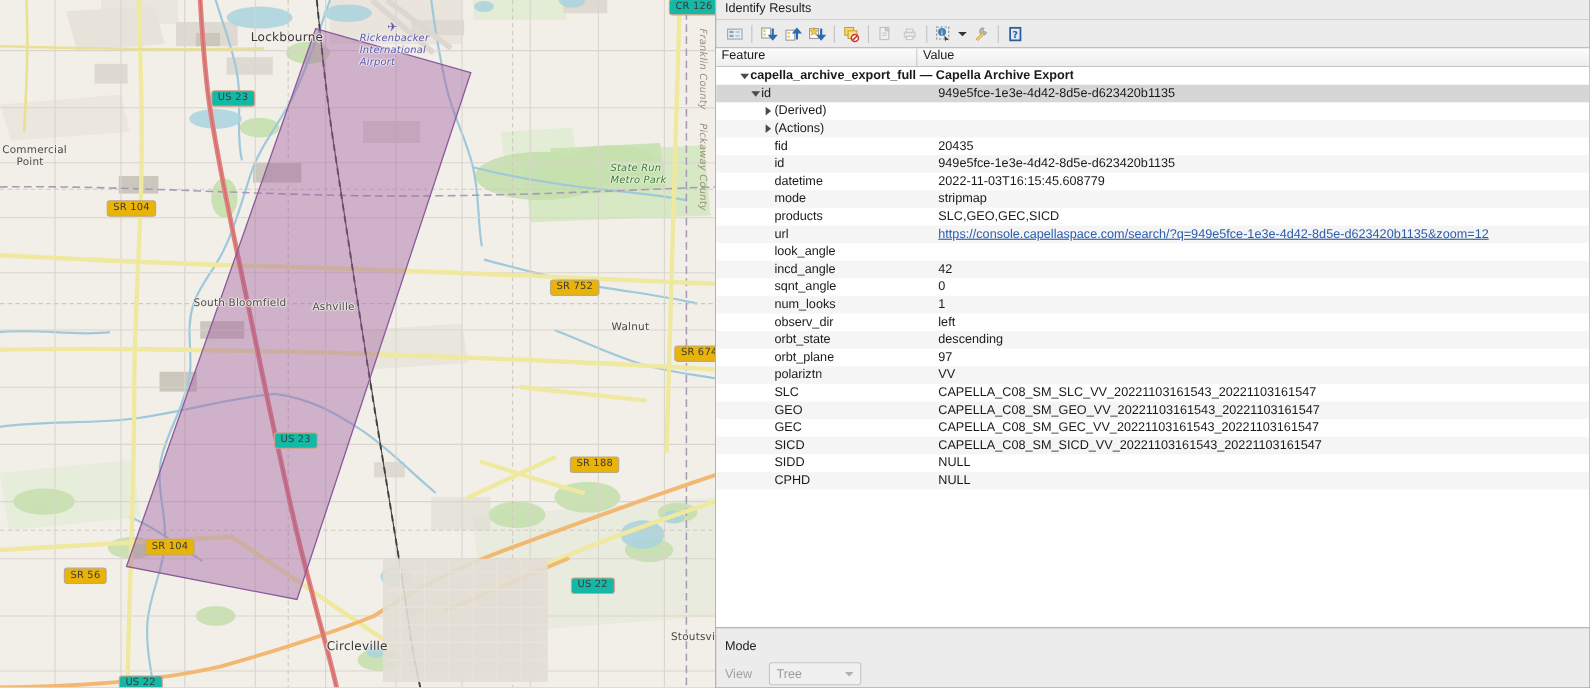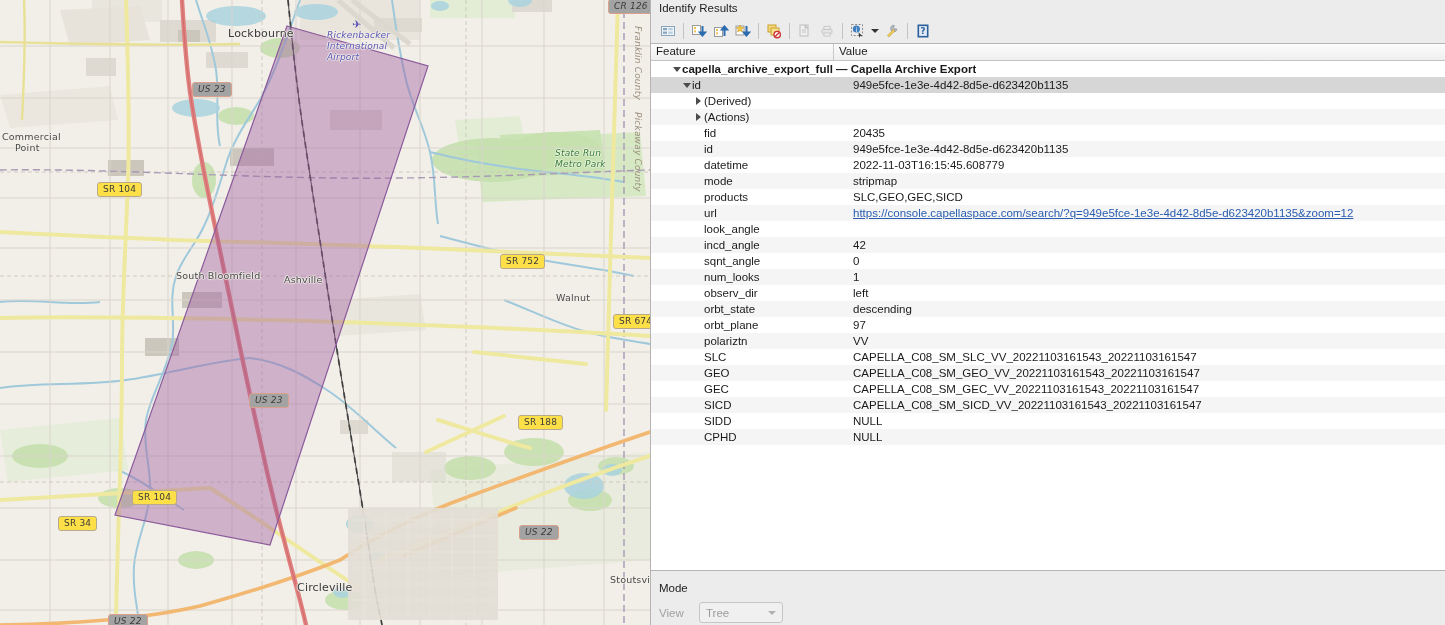--- a/index.html
+++ b/index.html
@@ -51,24 +51,24 @@
     font-size: 9px; color: #5b56b5; font-style: italic; line-height: 11px; text-align: left;
     text-shadow: 1px 0 1px #f2efe9, -1px 0 1px #f2efe9, 0 1px 1px #f2efe9, 0 -1px 1px #f2efe9;
   }
   .county-label {
     font-size: 9px; color: #9a8f7e; font-style: italic;
     writing-mode: vertical-rl;
   }
   .shield {
     font-size: 9px; padding: 1px 5px 2px 5px;
     border-radius: 3px; border: 1px solid #b9a98c;
-    background: #fde047; color: #3b3b3b; line-height: 10px;
+    background: #eab308; color: #3b3b3b; line-height: 10px;
   }
   .shield.us {
-    background: #a3a3a3; border-color: #d9a08c; color: #3b3b3b; font-style: italic;
+    background: #14b8a6; border-color: #d9a08c; color: #3b3b3b;
   }
 
   
   #identify-panel {
     width: 795px; height: 625px;
     background: #404040;
     display: flex; flex-direction: column;
     flex: none;
     border-left: 1px solid #b4b4b4;
   }
@@ -401,21 +401,21 @@
     <div class="maplabel county-label" style="left:633px;top:112px">Pickaway County</div>
 
     <div class="maplabel shield us" style="left:192px;top:82px">US 23</div>
     <div class="maplabel shield" style="left:97px;top:182px">SR 104</div>
     <div class="maplabel shield" style="left:500px;top:254px">SR 752</div>
     <div class="maplabel shield" style="left:613px;top:314px">SR 674</div>
     <div class="maplabel shield" style="left:518px;top:415px">SR 188</div>
     <div class="maplabel shield us" style="left:249px;top:393px">US 23</div>
     <div class="maplabel shield us" style="left:519px;top:525px">US 22</div>
     <div class="maplabel shield" style="left:132px;top:490px">SR 104</div>
-    <div class="maplabel shield" style="left:58px;top:516px">SR 34</div>
+    <div class="maplabel shield" style="left:58px;top:516px">SR 56</div>
     <div class="maplabel shield us" style="left:108px;top:614px">US 22</div>
     <div class="maplabel shield us" style="left:608px;top:-1px">CR 126</div>
   </div>
 
   <div id="identify-panel">
 
     <div id="panel-titlebar">Identify Results</div>
 
     <div id="panel-toolbar">
       <div class="tb-btn">

